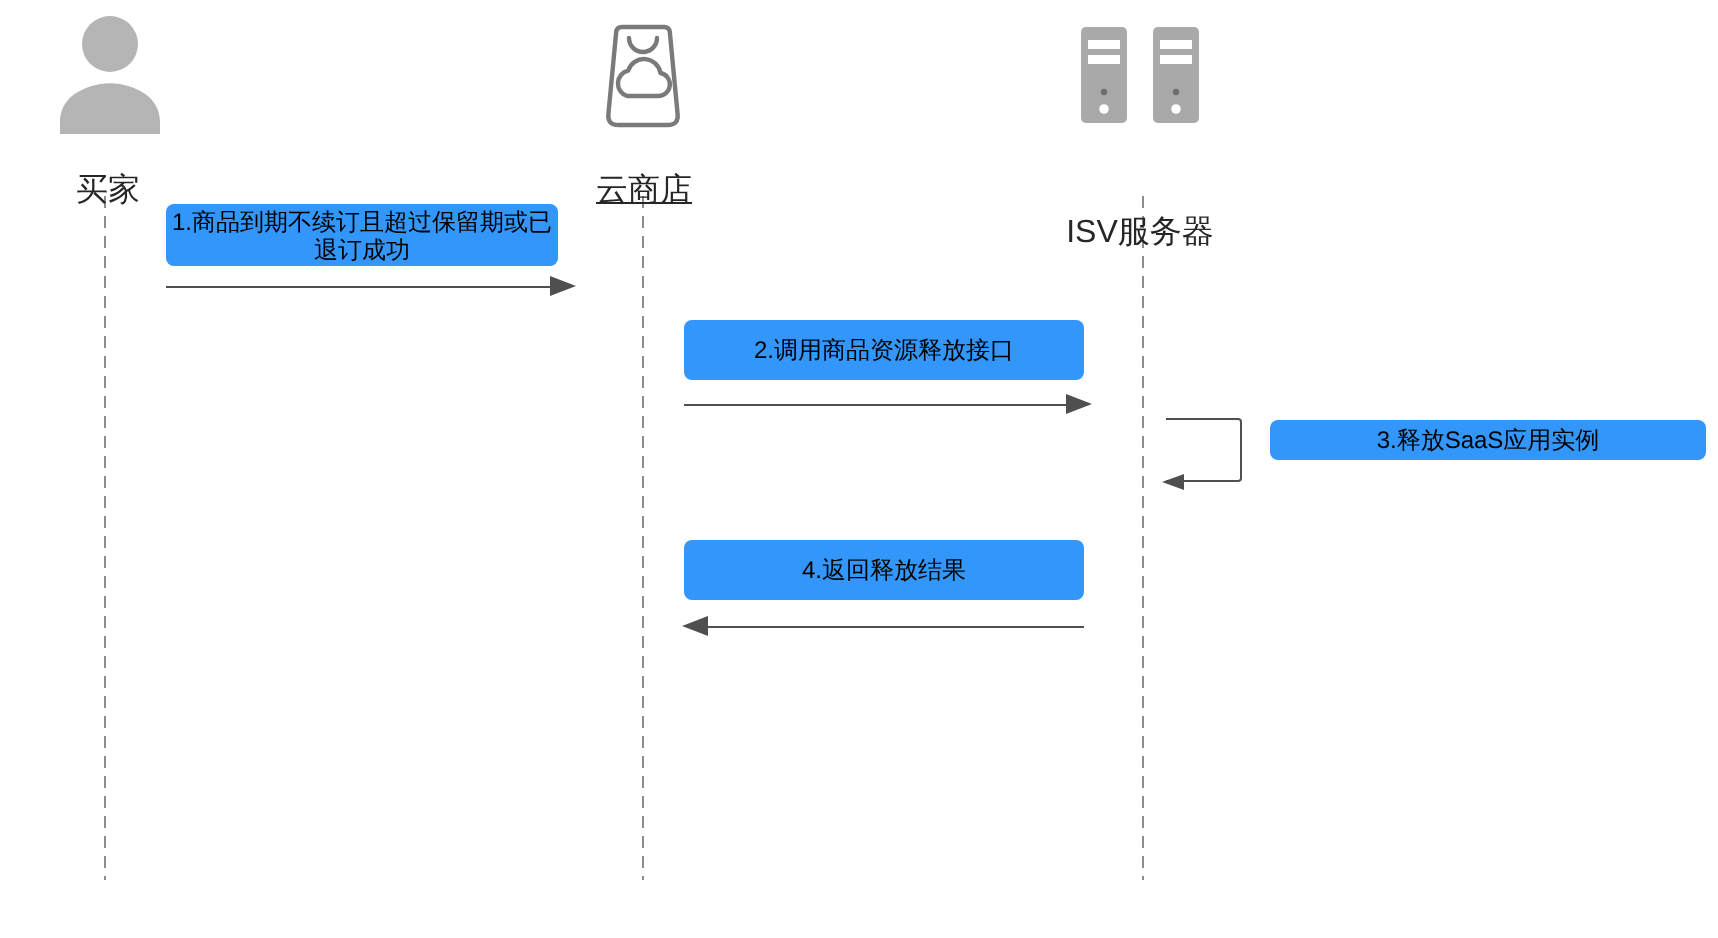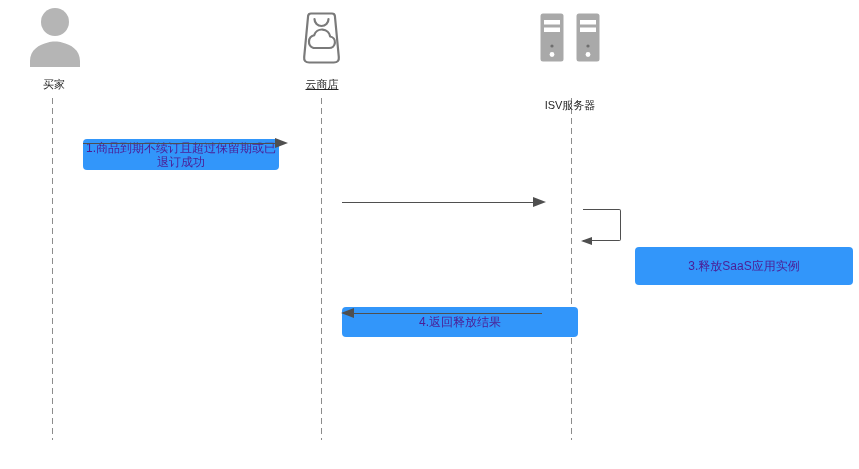--- a/index.html
+++ b/index.html
@@ -15,39 +15,38 @@
   .lifeline-buyer { left:52px; }
   .lifeline-store { left:321px; }
   .lifeline-isv   { left:571px; }
 
   
   .actor-icon { position:absolute; }
   .icon-person { left:28px; top:5px; }
   .icon-bag    { left:300px; top:12px; }
   .icon-server { left:540px; top:13px; }
   .actor-label {
-    position:absolute; top:76px; transform:translateX(-50%);
-    font-size:11px; line-height:16px; color:#262626; white-space:nowrap;
+    position:absolute; top:88px; transform:translateX(-50%);
+    font-size:16px; line-height:16px; color:#262626; white-space:nowrap;
   }
   .label-buyer { left:54px; }
   .label-store { left:322px;text-decoration:underline; }
   .label-isv   { left:570px;margin-top:21px; }
 
   
   .msg-box {
     position:absolute; background:#3296FA; border-radius:4px;
-    color:#4c1d95; font-size:12px; line-height:14px;
+    color:#000000; font-size:12px; line-height:14px;
     display:flex; flex-direction:column; align-items:center; justify-content:center;
     text-align:center;
-    margin-top:37px;
   }
   .box1 { left:83px;  top:102px; width:196px; height:31px; }
   .box2 { left:342px; top:160px; width:200px; height:30px; }
-  .box3 { left:635px; top:210px; width:218px; height:38px; }
-  .box4 { left:342px; top:270px; width:236px; height:30px;text-align:center; }
+  .box3 { left:635px; top:210px; width:218px; height:20px; }
+  .box4 { left:342px; top:270px; width:200px; height:30px;text-align:center; }
 
   
   .arrow { position:absolute; height:0; border-top:1.5px solid #4f4f4f; }
   .arrow-right::after {
     content:""; position:absolute; right:-13px; top:-6px;
     border-style:solid; border-width:5px 0 5px 13px;
     border-color:transparent transparent transparent #4f4f4f;
   }
   .arrow-left::before {
     content:""; position:absolute; left:-13px; top:-6px;
@@ -115,20 +114,21 @@
     </svg>
   </div>
   <div class="actor-label label-isv">ISV服务器</div>
 
   <div class="msg-box box1">
     <span>1.商品到期不续订且超过保留期或已</span>
     <span>退订成功</span>
   </div>
   <div class="arrow arrow-right arrow1"></div>
 
+  <div class="msg-box box2">2.调用商品资源释放接口</div>
   <div class="arrow arrow-right arrow2"></div>
 
   <div class="self-loop"></div>
   <div class="msg-box box3">3.释放SaaS应用实例</div>
 
   <div class="msg-box box4">4.返回释放结果</div>
   <div class="arrow arrow-left arrow4"></div>
 
 </div>
 

